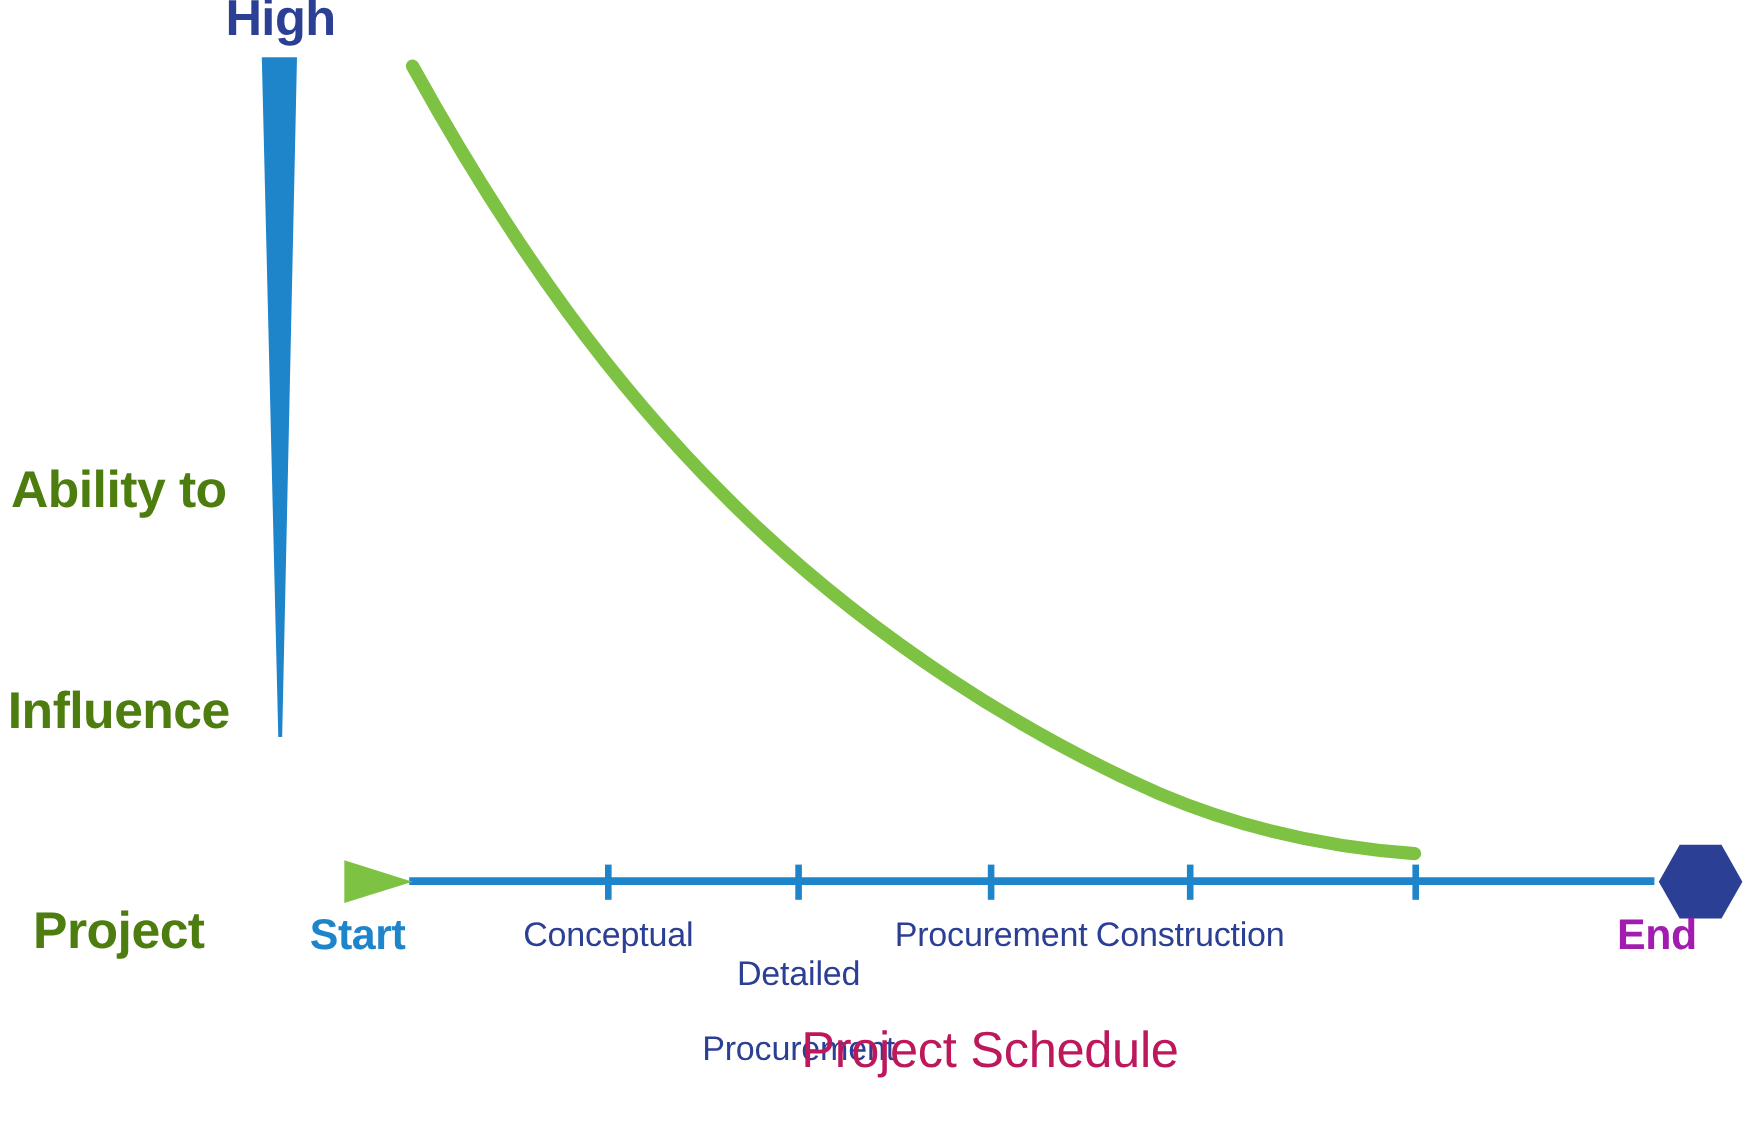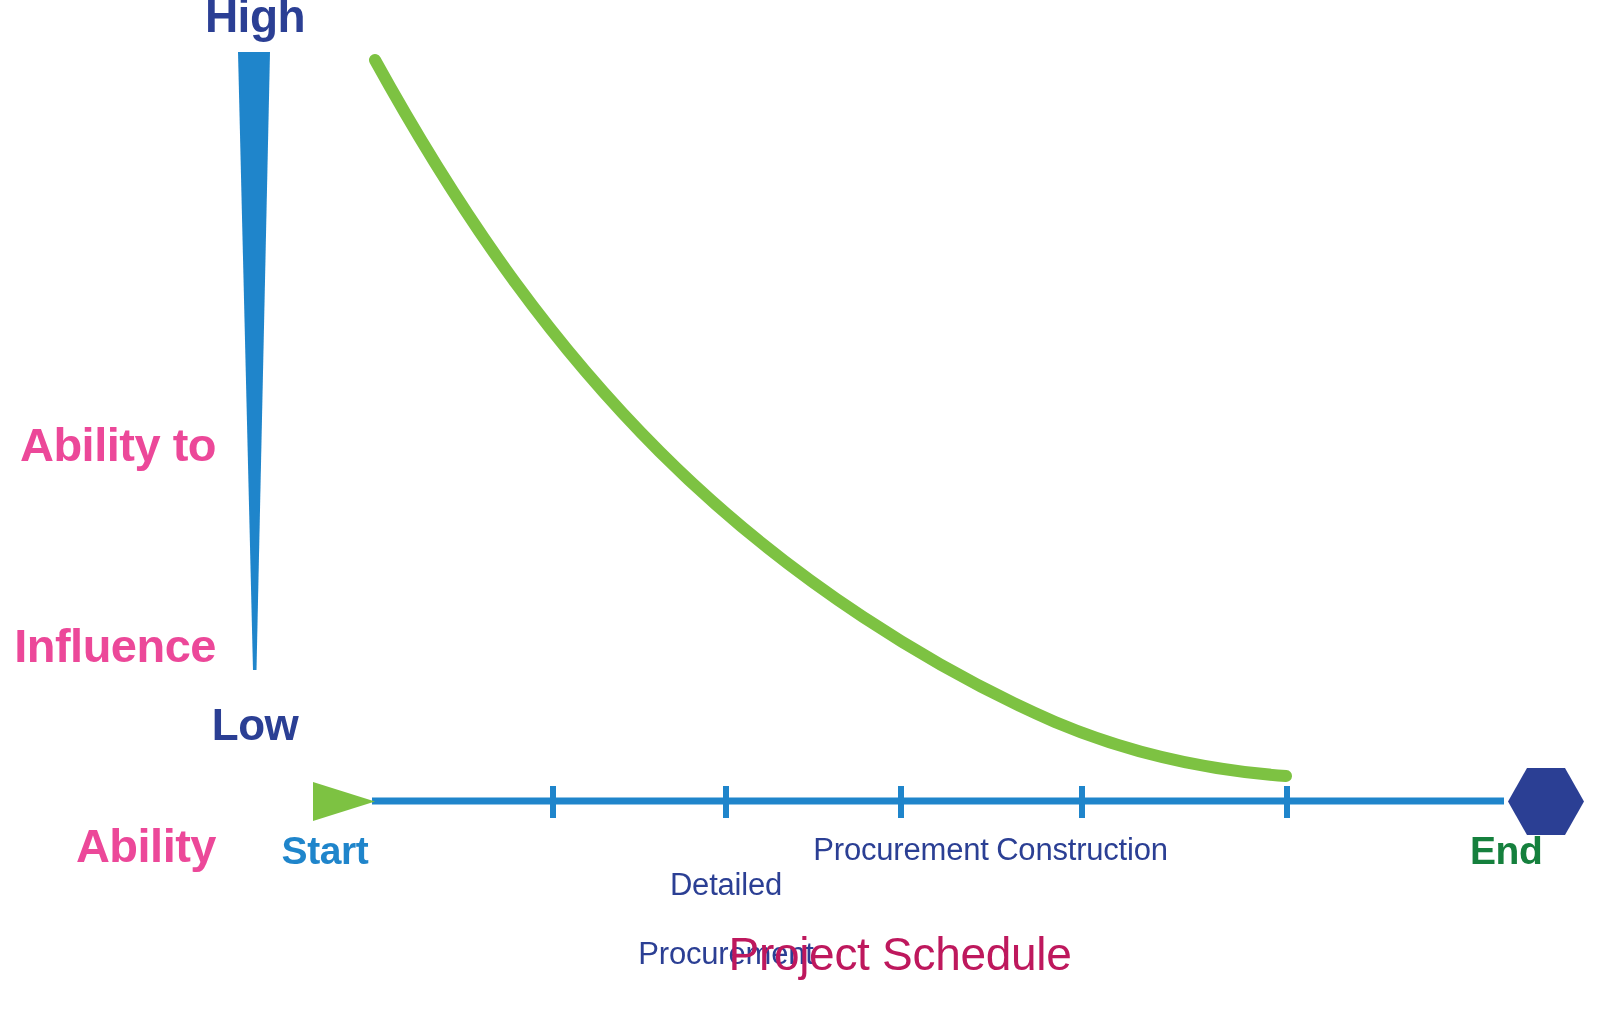--- a/index.html
+++ b/index.html
@@ -51,24 +51,24 @@
     font-size: 44px;
     font-weight: 700;
     color: #2b3f94;
     letter-spacing: -0.5px;
   }
   
   #yaxis-title {
     left: 0;
     top: 279px;
     width: 216px;
-    text-align: right;
+    text-align: center;
     font-size: 47px;
     font-weight: 700;
-    color: #ec4899;
+    color: #4d7c0f;
     line-height: 1.42;
     letter-spacing: -0.5px;
   }
   #yaxis-title span { display: block; }
   
   #label-start {
     left: 230px;
     top: 830px;
     width: 190px;
     text-align: center;
@@ -77,21 +77,21 @@
     color: #1f85cb;
     letter-spacing: -0.4px;
   }
   #label-end {
     left: 1470px;
     top: 830px;
     width: 130px;
     text-align: left;
     font-size: 39px;
     font-weight: 700;
-    color: #15803d;
+    color: #a21caf;
     letter-spacing: -0.4px;
   }
   
   .tick-label {
     position: absolute;
     top: 833px;
     text-align: center;
     font-size: 31px;
     font-weight: 400;
     color: #2b3f94;
@@ -135,32 +135,32 @@
       <line x1="553" y1="786" x2="553" y2="818"></line>
       <line x1="726" y1="786" x2="726" y2="818"></line>
       <line x1="901" y1="786" x2="901" y2="818"></line>
       <line x1="1082" y1="786" x2="1082" y2="818"></line>
       <line x1="1287" y1="786" x2="1287" y2="818"></line>
     </g>
   </svg>
 
   <div class="lbl" id="label-high">High</div>
 
-  <div class="lbl" id="label-low">Low</div>
 
   <div class="lbl" id="yaxis-title">
     <span>Ability to</span>
     <span>Influence</span>
-    <span>Ability</span>
+    <span>Project</span>
   </div>
 
   <div class="lbl" id="label-start">Start</div>
 
   <div class="lbl" id="label-end">End</div>
 
+  <div class="tick-label" style="left:413px; width:280px;">Conceptual</div>
 
   <div class="tick-label" style="left:586px; width:280px;">
     <span>Detailed</span><br>
     <span>Procurement</span>
   </div>
 
   <div class="tick-label" style="left:761px; width:280px;">Procurement</div>
 
   <div class="tick-label" style="left:942px; width:280px;">Construction</div>
 

